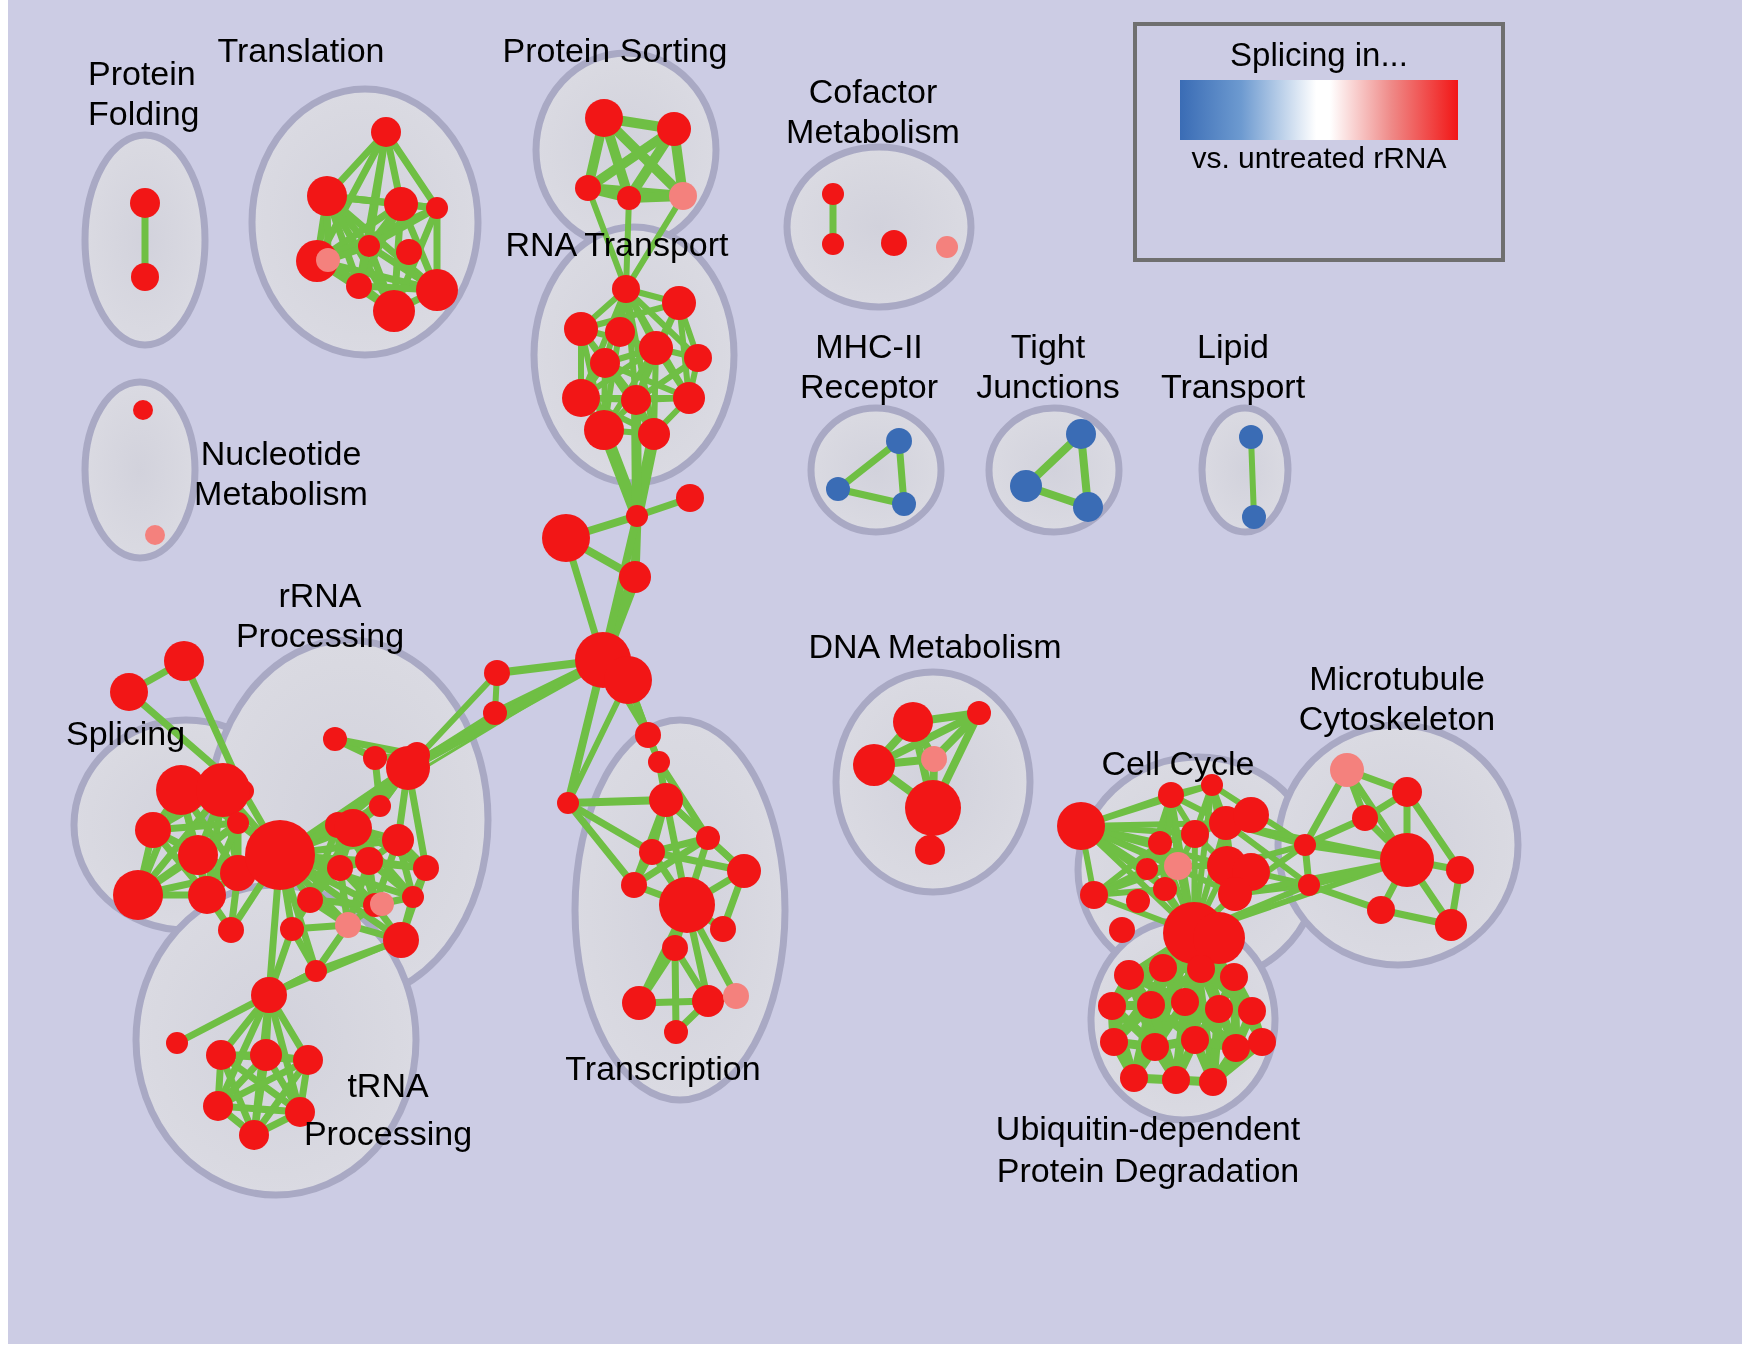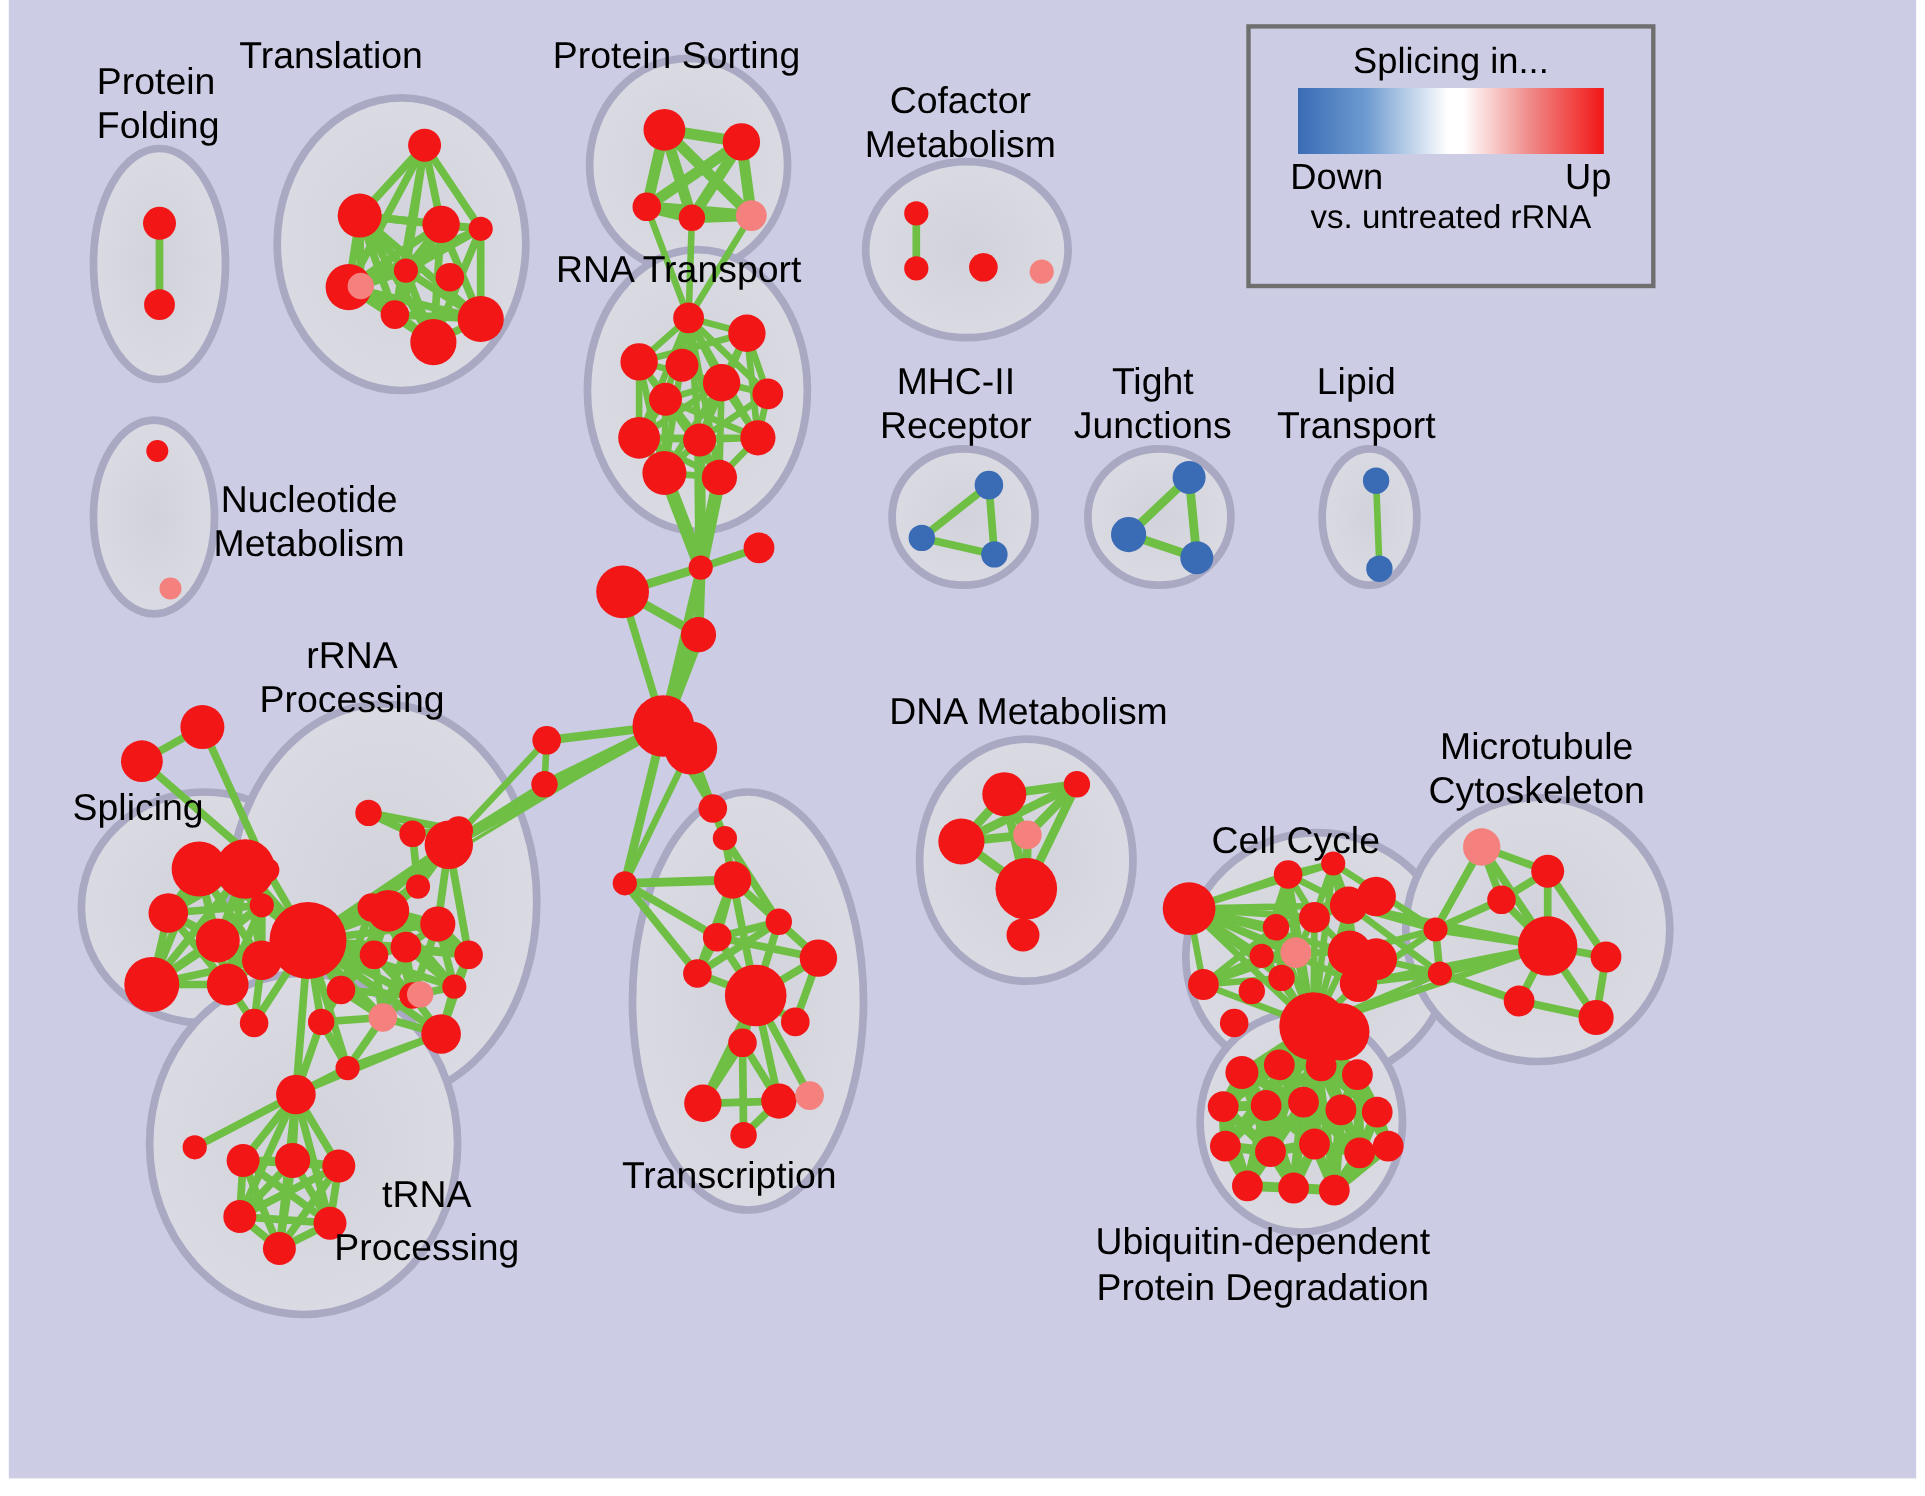--- a/index.html
+++ b/index.html
@@ -797,21 +797,17 @@
       <text class="lbl" x="1389" y="690" text-anchor="middle">Microtubule</text>
       <text class="lbl" x="1389" y="730" text-anchor="middle">Cytoskeleton</text>
       <text class="lbl" x="1140" y="1140" text-anchor="middle">Ubiquitin-dependent</text>
       <text class="lbl" x="1140" y="1182" text-anchor="middle">Protein Degradation</text>
     </g>
   </svg>
 
   <div class="legend-box" style="left:1125px;top:22px;width:372px;height:240px;padding:10px 22px;">
     <div class="legend-title">Splicing in...</div>
     <div class="grad" style="width:278px;background:linear-gradient(to right,#3a6cb5 0%,#6d9ad0 22%,#ffffff 49%,#ffffff 54%,#ef8a88 76%,#f21616 100%);"></div>
-    <div class="legend-row" style="width:292px;margin:2px auto 0 auto;">
-      <span>Down</span>
-      <span>Up</span>
-    </div>
     <div class="legend-sub">vs. untreated rRNA</div>
   </div>
 
   </div>
 </div>
 
 </body></html>

